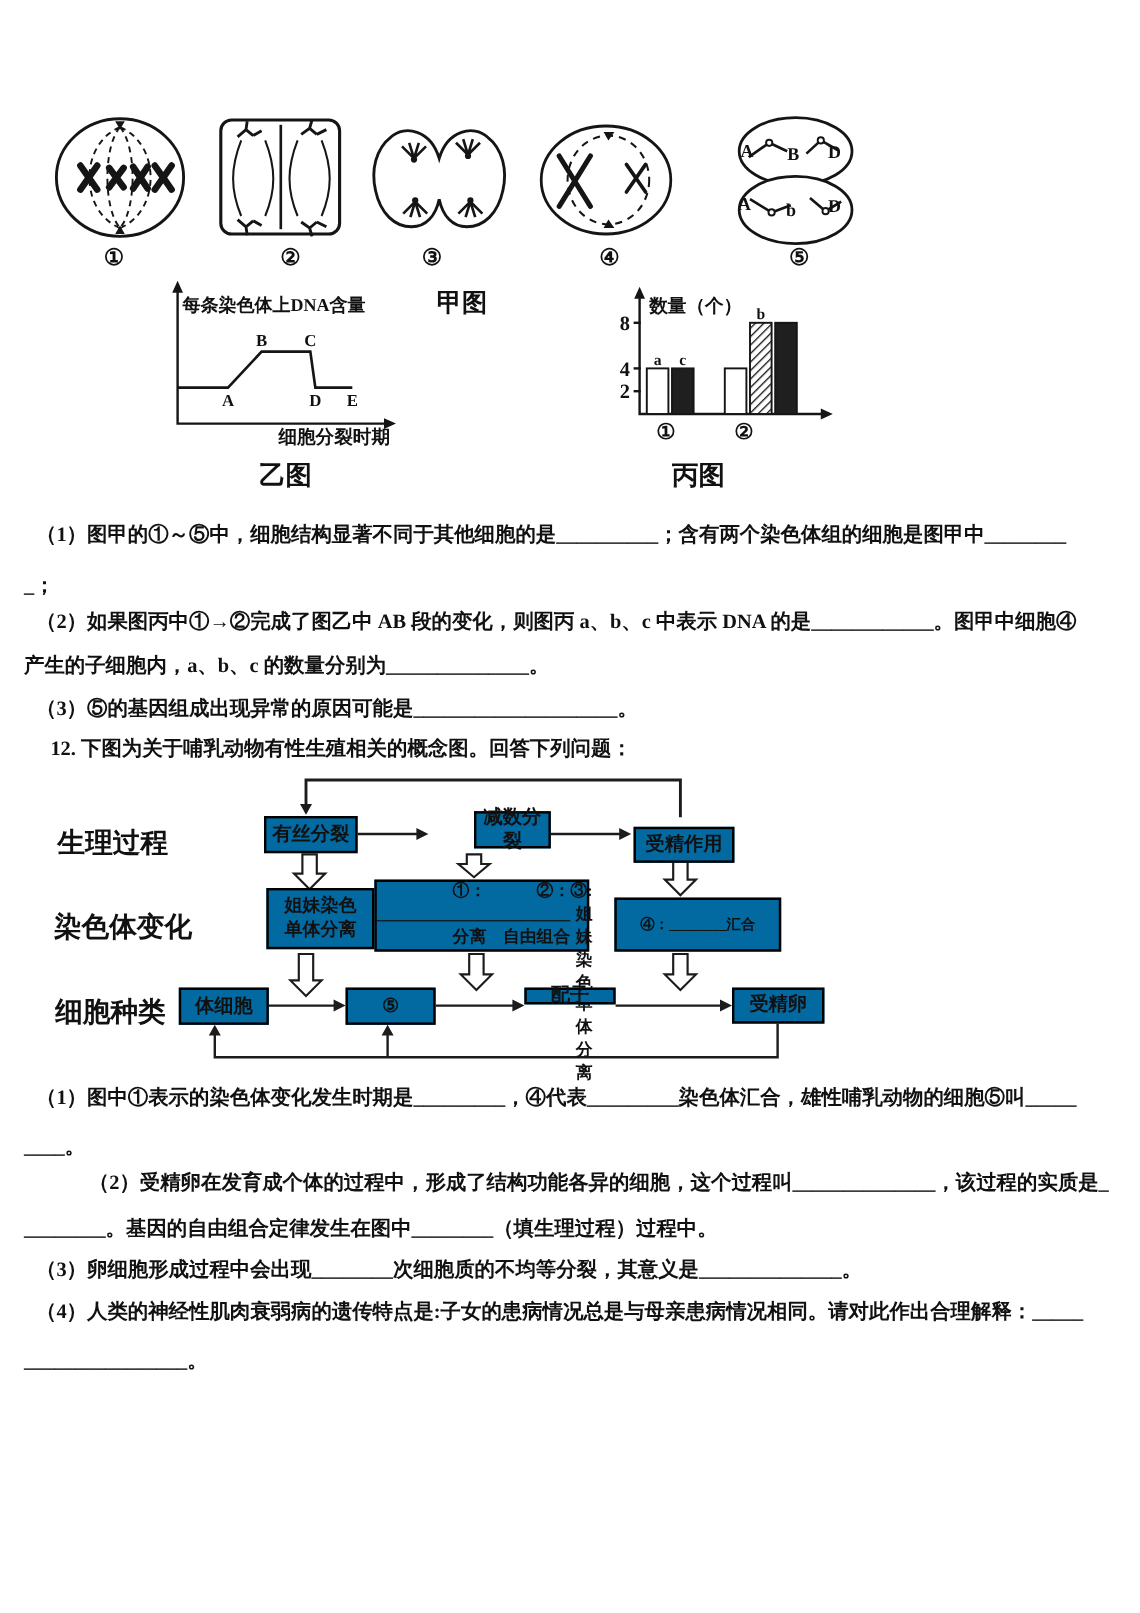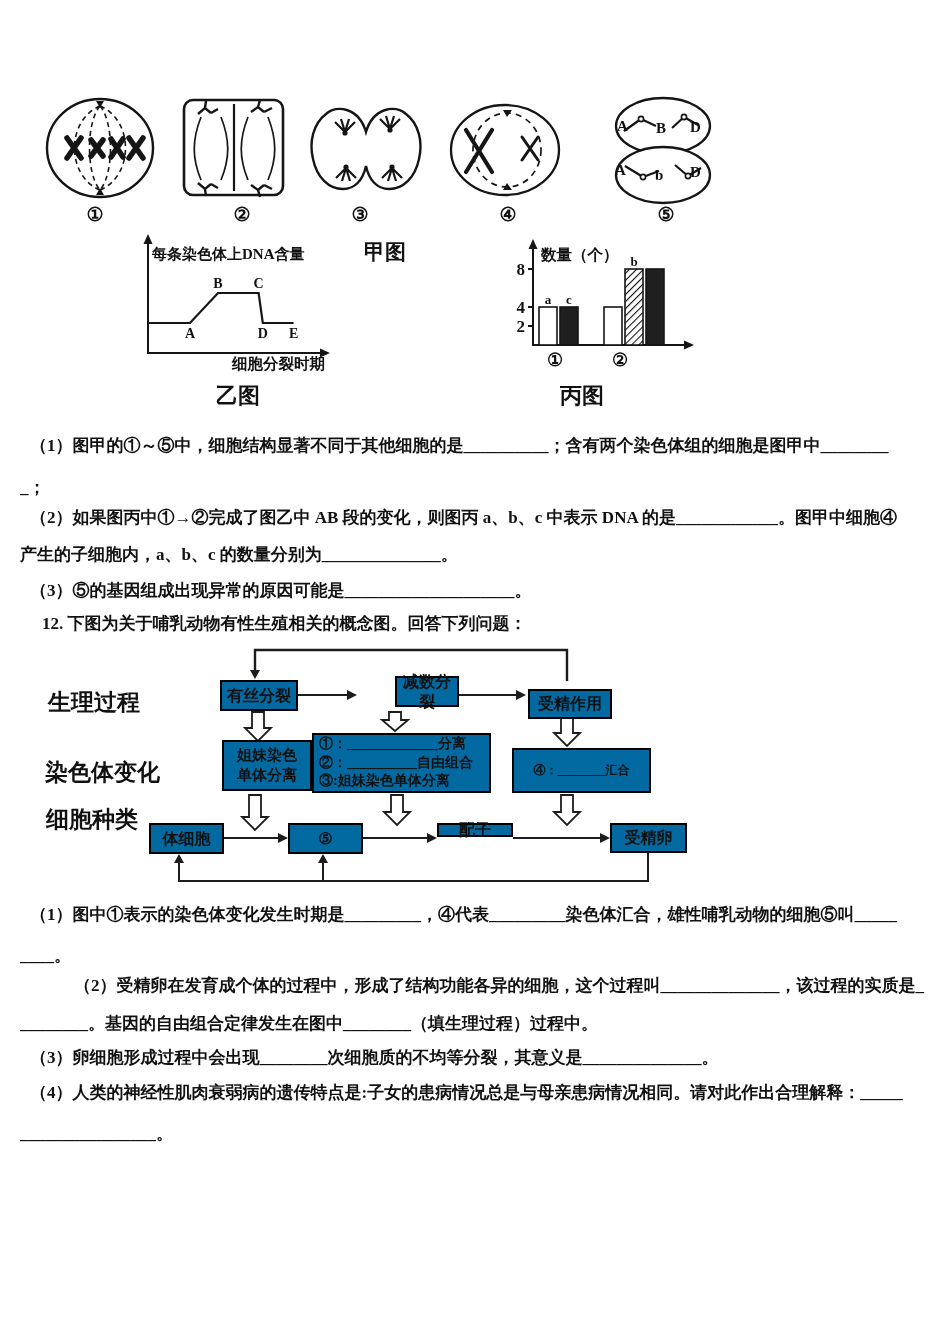--- a/index.html
+++ b/index.html
@@ -25,21 +25,21 @@
     border:2px solid #000000;
     background:#0369a1;
     display:flex;
     align-items:center;
     justify-content:center;
     text-align:center;
     font-size:16px;
     z-index:2;
     line-height:1.2;
   }
-  .cm-box.multi{flex-direction:column;align-items:flex-start;justify-content:center;text-align:right;padding-left:5px;font-size:14px;line-height:1.35;}
+  .cm-box.multi{flex-direction:row;align-items:flex-start;justify-content:center;text-align:right;padding-left:5px;font-size:14px;line-height:1.35;}
   .cm-box.two{flex-direction:column;align-items:center;font-size:15px;line-height:1.3;}
   .cm-rowlabel{position:absolute;font-size:23px;z-index:2;white-space:nowrap;}
   .svgt{font-family:"Liberation Serif","DejaVu Serif",serif;font-weight:bold;fill:#111;}
 </style>
 </head>
 <body>
 
 <svg id="fig-svg" width="950" height="1344" viewBox="0 0 950 1344">
   <defs>
     <pattern id="hatch" width="5" height="5" patternUnits="userSpaceOnUse" patternTransform="rotate(45)">
@@ -204,21 +204,21 @@
 <div class="qline" style="left:30px;top:434px;">（1）图甲的①～⑤中，细胞结构显著不同于其他细胞的是__________；含有两个染色体组的细胞是图甲中________</div>
 <div class="qline" style="left:20px;top:476px;">_；</div>
 <div class="qline" style="left:30px;top:506px;">（2）如果图丙中①→②完成了图乙中 AB 段的变化，则图丙 a、b、c 中表示 DNA 的是____________。图甲中细胞④</div>
 <div class="qline" style="left:20px;top:543px;">产生的子细胞内，a、b、c 的数量分别为______________。</div>
 <div class="qline" style="left:30px;top:579px;">（3）⑤的基因组成出现异常的原因可能是____________________。</div>
 
 <div class="qline" style="left:24px;top:612px;margin-left:18px;">12. 下图为关于哺乳动物有性生殖相关的概念图。回答下列问题：</div>
 
 <div class="cm-rowlabel" style="left:48px;top:687px;">生理过程</div>
 <div class="cm-rowlabel" style="left:45px;top:757px;">染色体变化</div>
-<div class="cm-rowlabel" style="left:46px;top:804px;">细胞种类</div>
+<div class="cm-rowlabel" style="left:46px;top:828px;">细胞种类</div>
 
 <div class="cm-box" style="left:220px;top:680px;width:78px;height:31px;">有丝分裂</div>
 <div class="cm-box" style="left:357px;top:676px;width:64px;height:31px;margin-left:38px;">减数分裂</div>
 <div class="cm-box" style="left:528px;top:689px;width:84px;height:30px;">受精作用</div>
 
 <div class="cm-box two" style="left:222px;top:740px;width:90px;height:51px;">
   <span>姐妹染色</span>
   <span>单体分离</span>
 </div>
 

